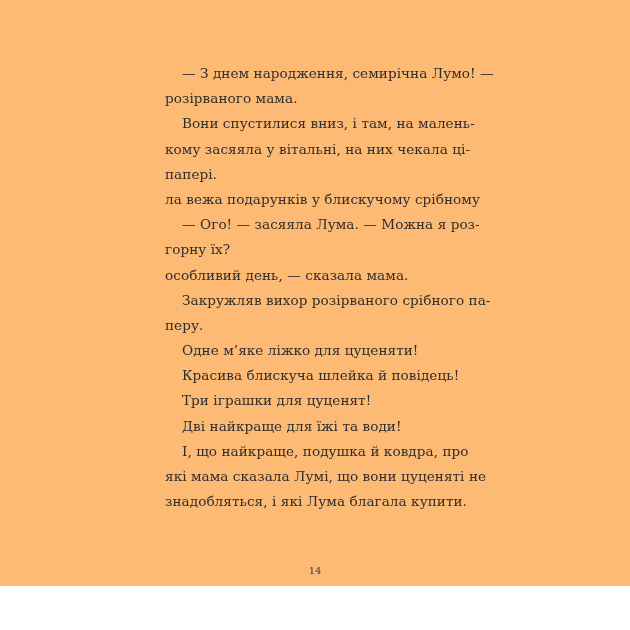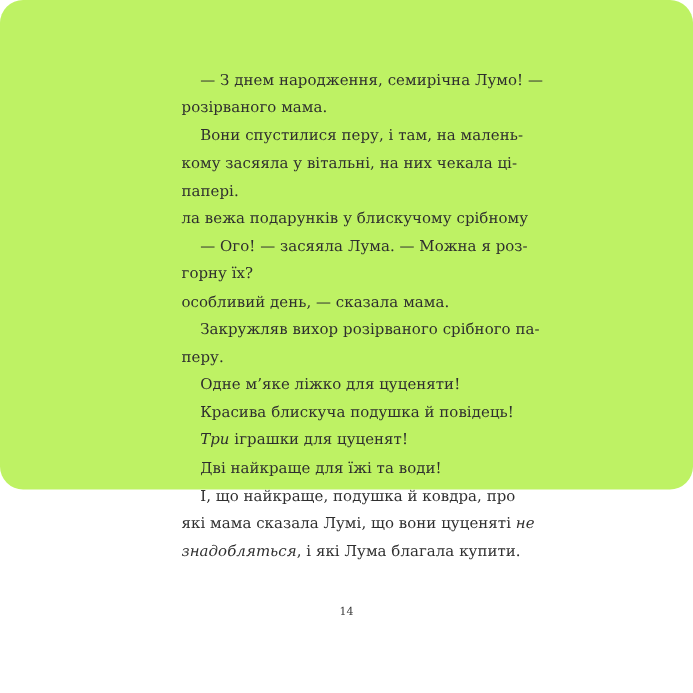--- a/index.html
+++ b/index.html
@@ -9,23 +9,22 @@
     }
     body {
       width: 630px;
       height: 630px;
       position: relative;
       overflow: hidden;
     }
     .page {
       position: absolute;
       left: 0; top: 0;
-      width: 630px; height: 445px;
-      background: #bef264;
-      border-radius: 21px;
+      width: 630px; height: 586px;
+      background: #fdba74;
     }
     .text-block {
       position: absolute;
       left: 165px;
       top: 61px;
       width: 302px;
       font-family: "DejaVu Serif", "Liberation Serif", serif;
       font-size: 13.6px;
       color: #2e2e2e;
       letter-spacing: 0.05px;
@@ -38,51 +37,50 @@
       text-align-last: justify;
       overflow: visible;
     }
     .line.indent {
       padding-left: 17px;
     }
     .line.last {
       text-align-last: left;
     }
     .it {
-      font-style: italic;
     }
     .page-number {
       position: absolute;
       left: 0;
       width: 630px;
-      top: 551px;
+      top: 565px;
       text-align: center;
       font-family: "DejaVu Serif", "Liberation Serif", serif;
       font-size: 10px;
       color: #3a3a3a;
     }
   </style>
 </head>
 <body>
 
 <div class="page">
   <div class="text-block">
     <div class="line indent">— З днем народження, семирічна Лумо! —</div>
     <div class="line last">розірваного мама.</div>
-    <div class="line indent">Вони спустилися перу, і там, на малень-</div>
+    <div class="line indent">Вони спустилися вниз, і там, на малень-</div>
     <div class="line">кому засяяла у вітальні, на них чекала ці-</div>
     <div class="line last">папері.</div>
     <div class="line">ла вежа подарунків у блискучому срібному</div>
     <div class="line indent">— Ого! — засяяла Лума. — Можна я роз-</div>
     <div class="line last">горну їх?</div>
     <div class="line last">особливий день, — сказала мама.</div>
     <div class="line indent">Закружляв вихор розірваного срібного па-</div>
     <div class="line last">перу.</div>
     <div class="line indent last">Одне м’яке ліжко для цуценяти!</div>
-    <div class="line indent last">Красива блискуча подушка й повідець!</div>
+    <div class="line indent last">Красива блискуча шлейка й повідець!</div>
     <div class="line indent last"><span class="it">Три</span><span> іграшки для цуценят!</span></div>
     <div class="line indent last">Дві найкраще для їжі та води!</div>
     <div class="line indent">І, що найкраще, подушка й ковдра, про</div>
     <div class="line"><span>які мама сказала Лумі, що вони цуценяті </span><span class="it">не</span></div>
     <div class="line"><span class="it">знадобляться</span><span>, і які Лума благала купити.</span></div>
   </div>
   <div class="page-number">14</div>
 </div>
 
 </body></html>

